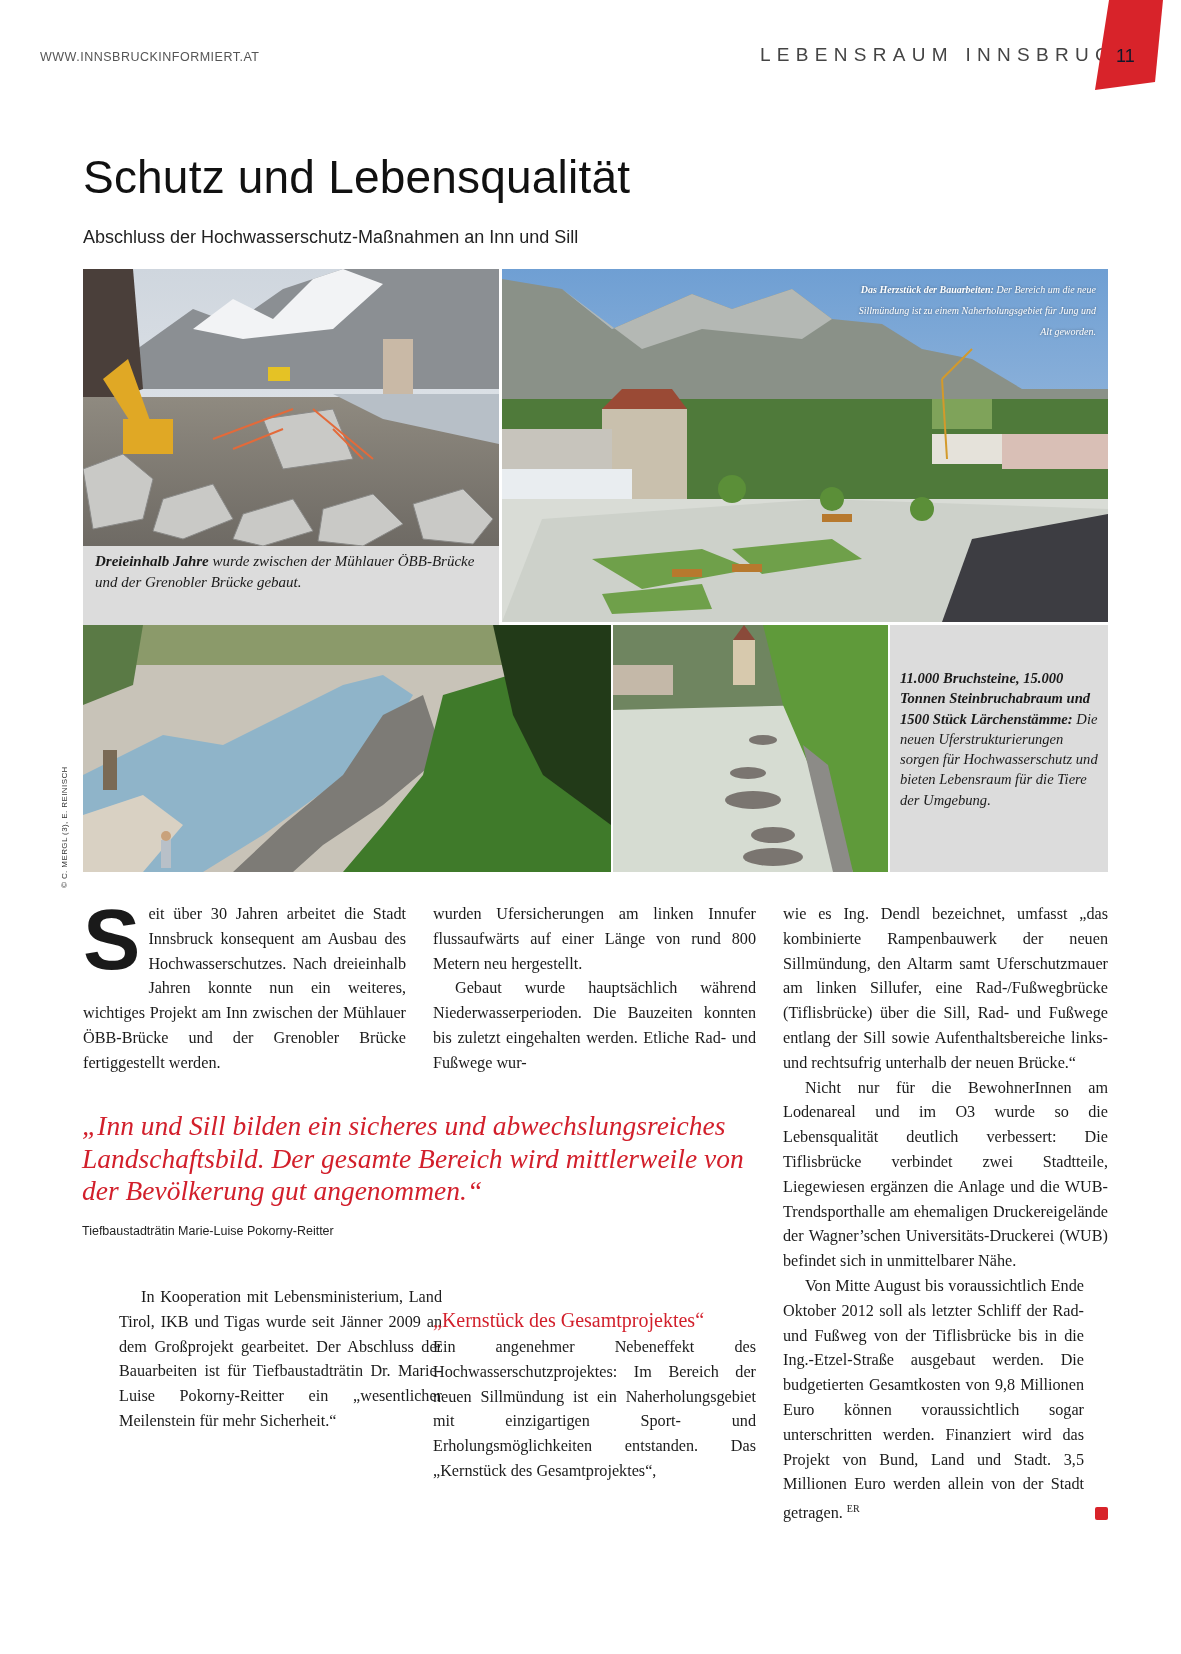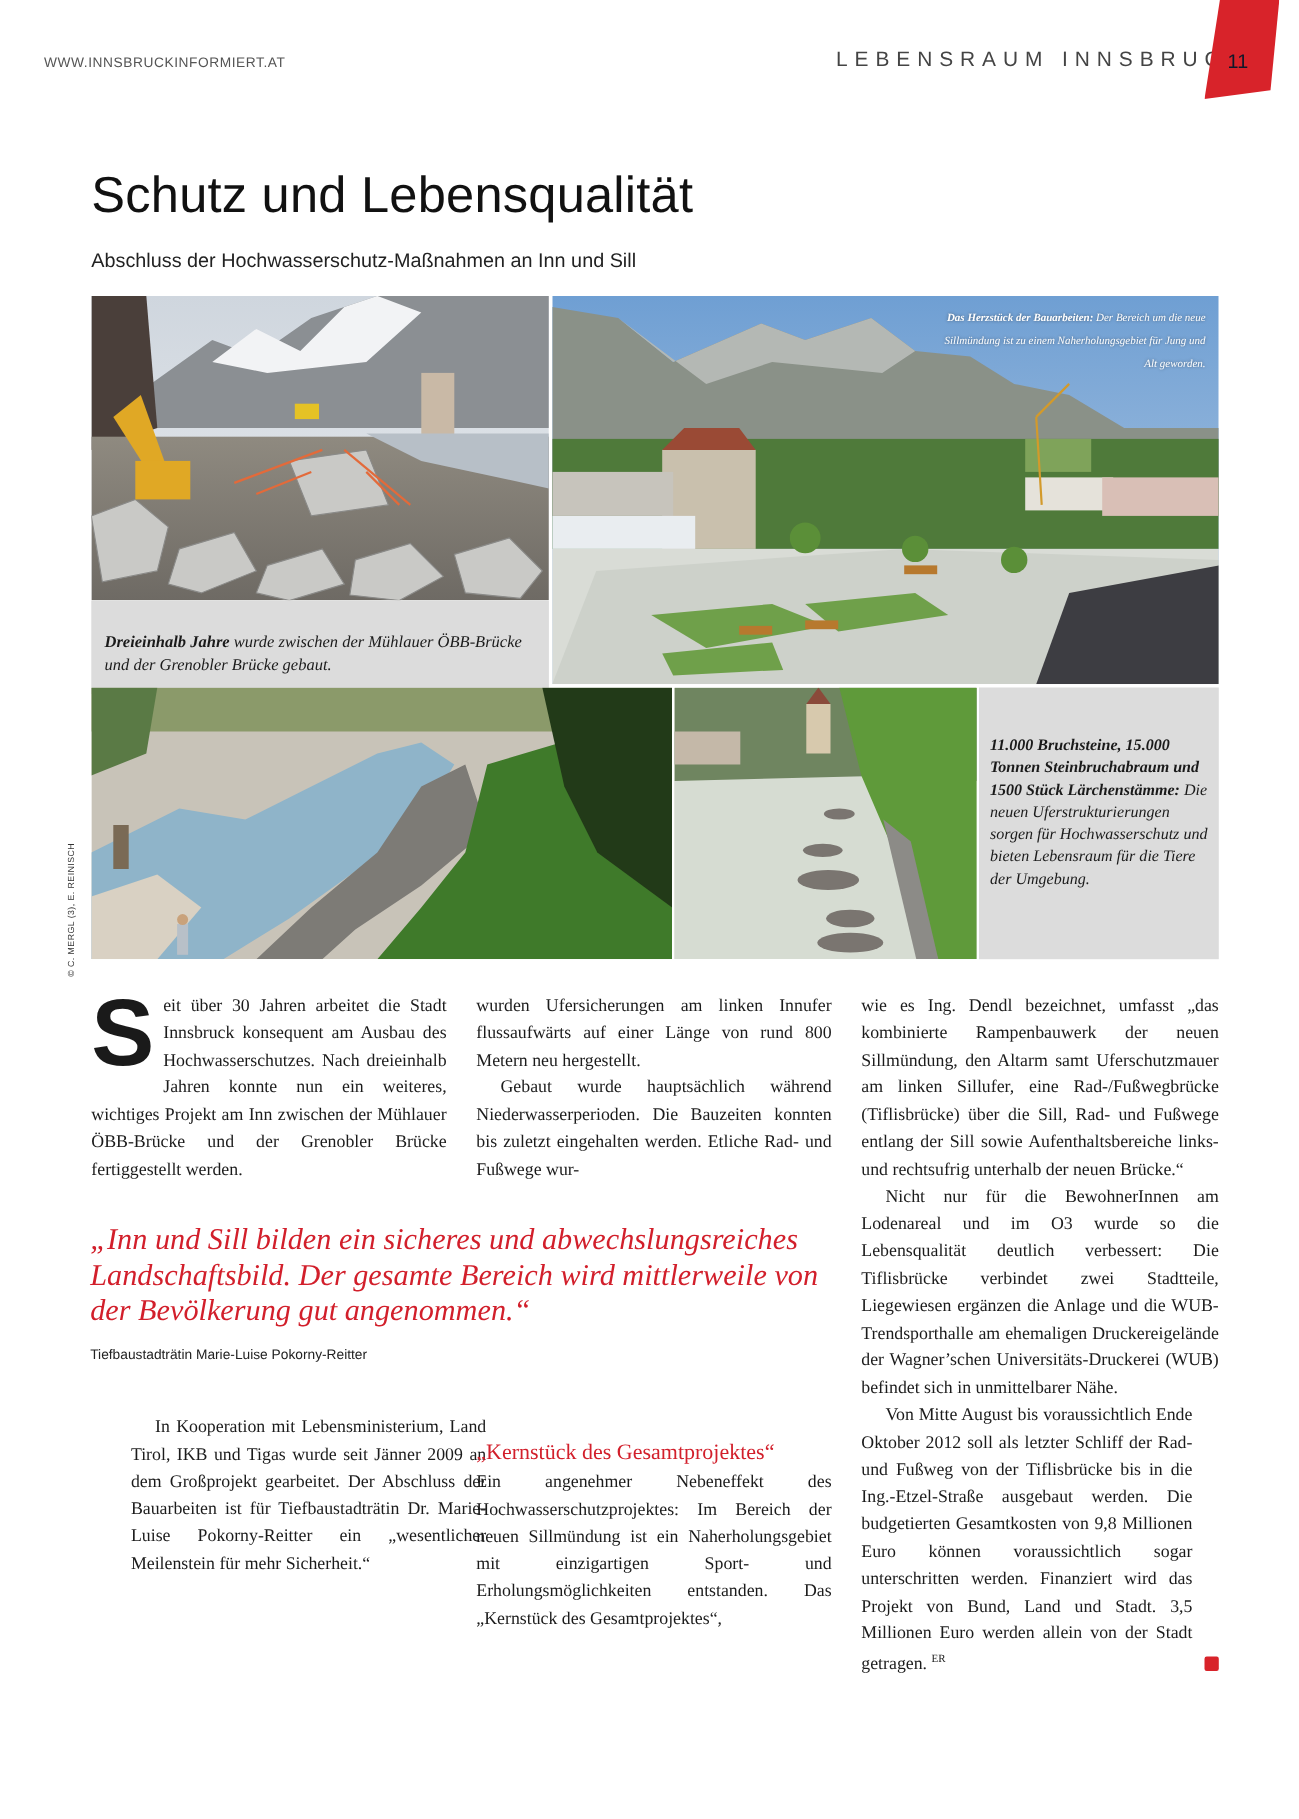--- a/index.html
+++ b/index.html
@@ -99,21 +99,21 @@
       <line x1="150" y1="180" x2="200" y2="160"></line>
         <line x1="250" y1="160" x2="280" y2="190"></line>
     </g>
     <g fill="#e0a825">
         <polygon points="20,110 45,90 70,160 55,165"></polygon>
         <rect x="40" y="150" width="50" height="35"></rect>
       </g>
     <rect x="185" y="98" width="22" height="14" fill="#e5c225"></rect>
   </svg>
 </div>
-<div class="abs caption-box" style="left:83px;top:546px;width:416px;height:85px;padding:28px 10px 0 12px;">
+<div class="abs caption-box" style="left:83px;top:546px;width:416px;height:85px;padding:5px 10px 0 12px;">
   <b>Dreieinhalb Jahre</b><span> wurde zwischen der Mühlauer ÖBB-Brücke und der Grenobler Brücke gebaut.</span>
 </div>
 
 <div class="abs photo" style="left:502px;top:269px;width:606px;height:353px;">
   <svg viewBox="0 0 606 353" preserveAspectRatio="none">
     <defs>
       <linearGradient id="sky2" x1="0" y1="0" x2="0" y2="1">
           <stop offset="0" stop-color="#6f9fd3"></stop>
           <stop offset="1" stop-color="#b8cde4"></stop>
         </linearGradient>

